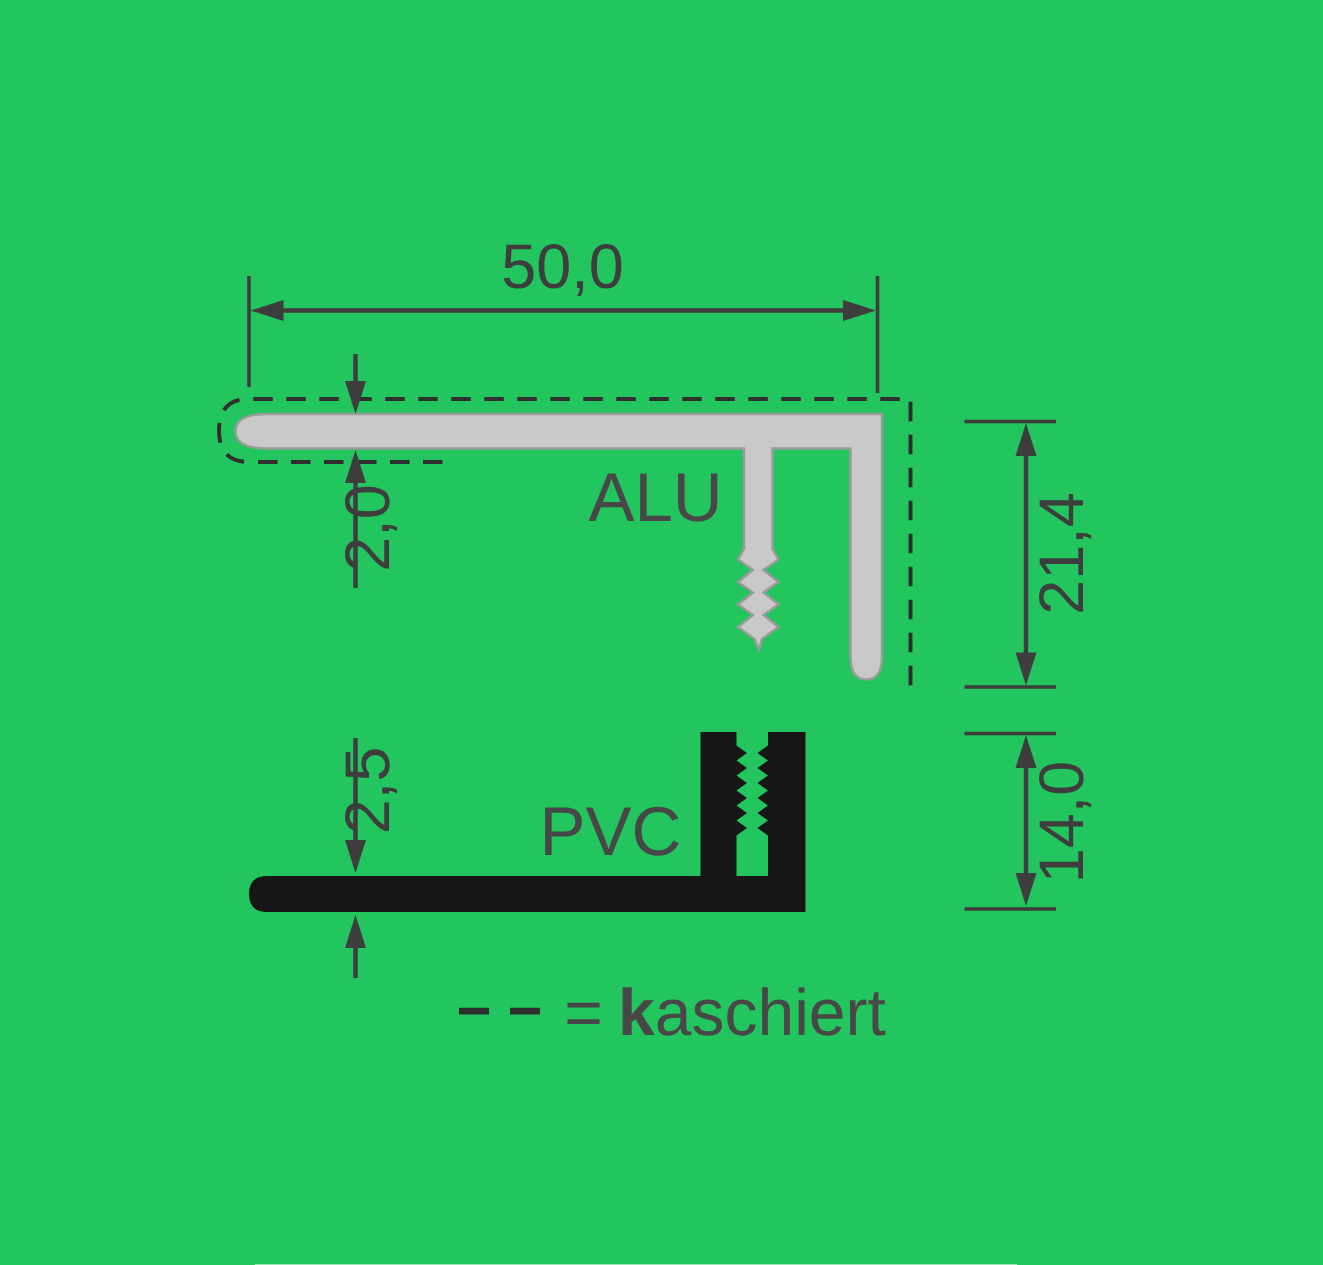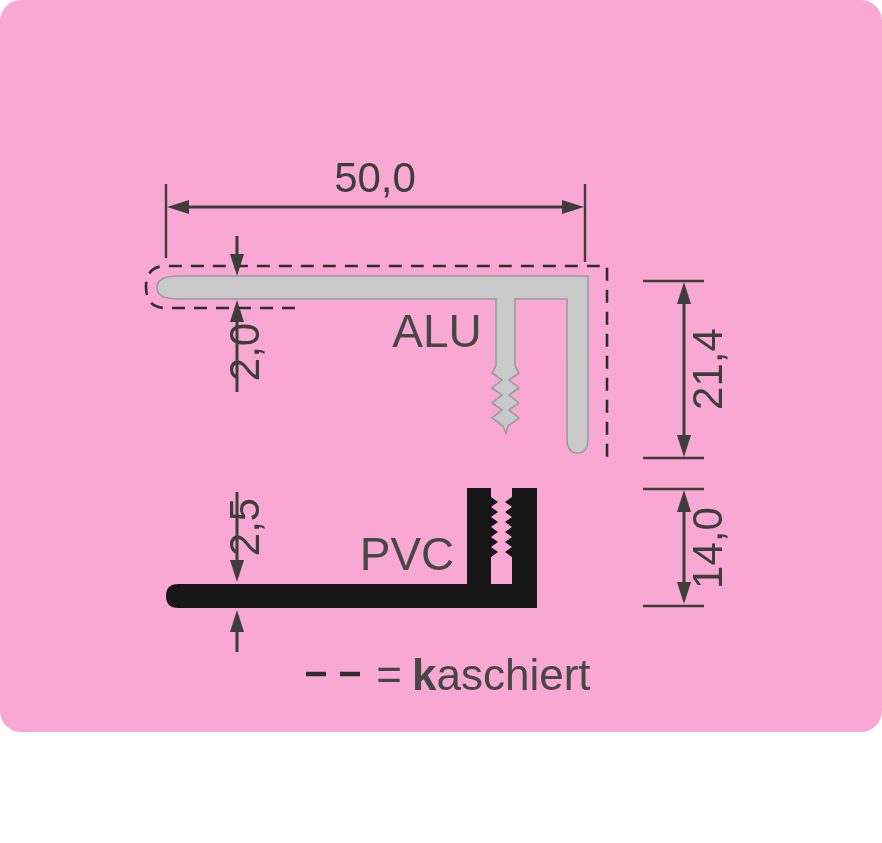--- a/index.html
+++ b/index.html
@@ -2,25 +2,24 @@
 <html><head>
 <meta charset="utf-8">
 <style>
   html, body {
     margin: 0;
     padding: 0;
     background: #ffffff;
   }
   .canvas-wrap {
     width: 882px;
-    height: 732px;
+    height: 843px;
     position: relative;
-    background: #f9a8d4;
+    background: #22c55e;
     overflow: hidden;
-    border-radius: 21px;
   }
   svg text {
     font-family: "Liberation Sans", sans-serif;
     fill: #3d3d3d;
   }
   .dim-text { font-size: 42px; }
   .label-text { font-size: 46px; fill: #474747; }
   .legend-text { font-size: 44px; fill: #474747; }
   .legend-bold { font-weight: bold; }
   .dimline { stroke: #3d3d3d; stroke-width: 3; }

